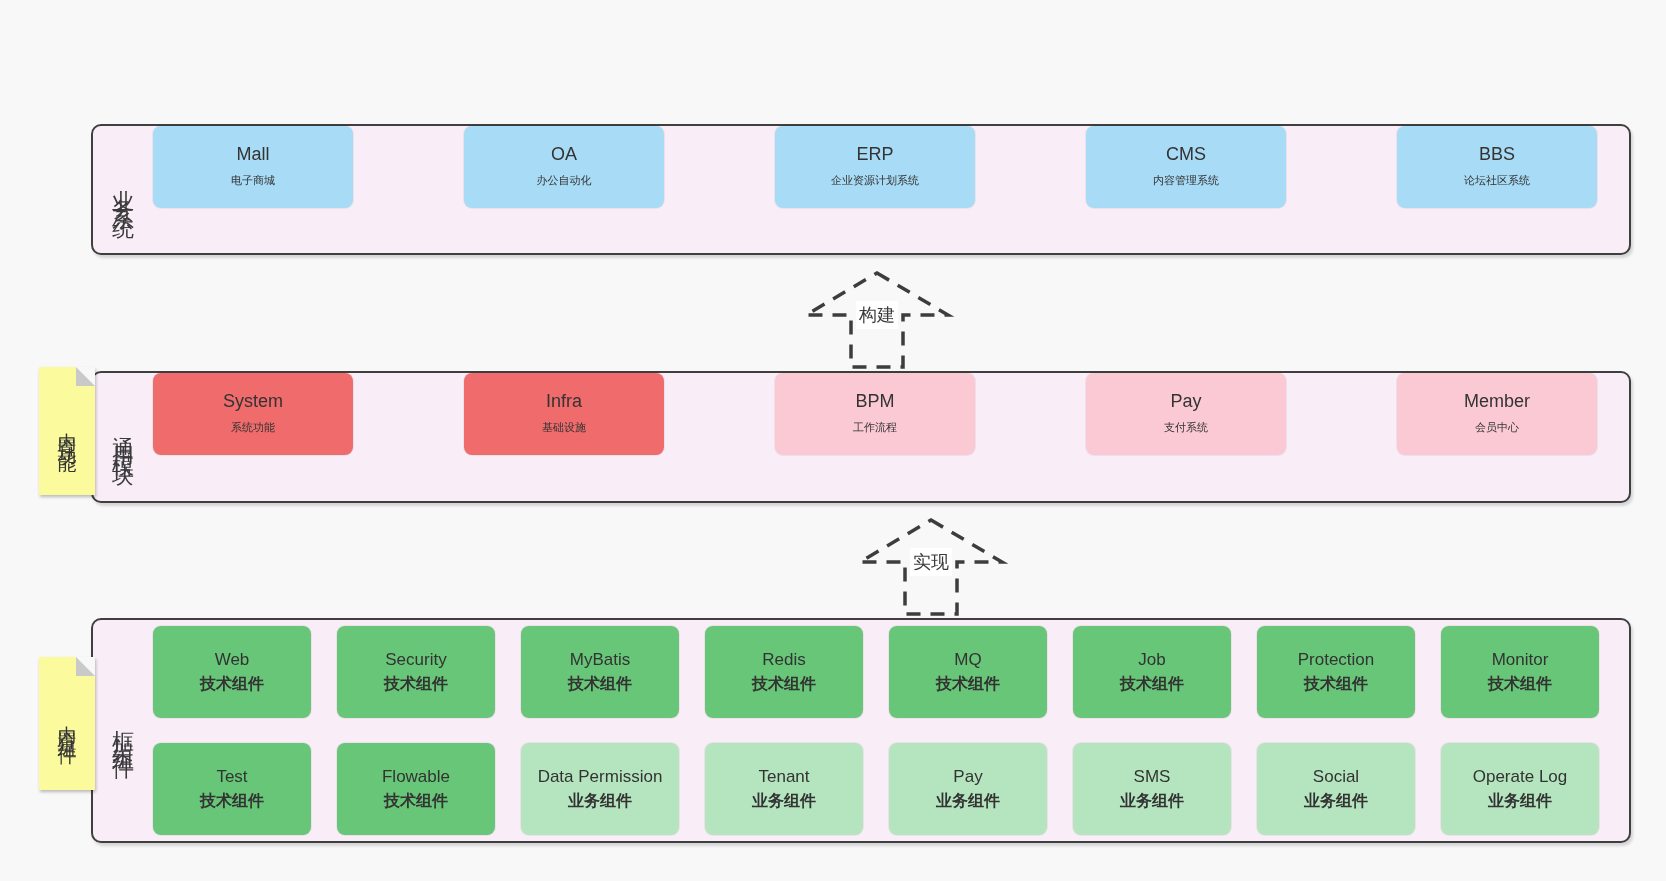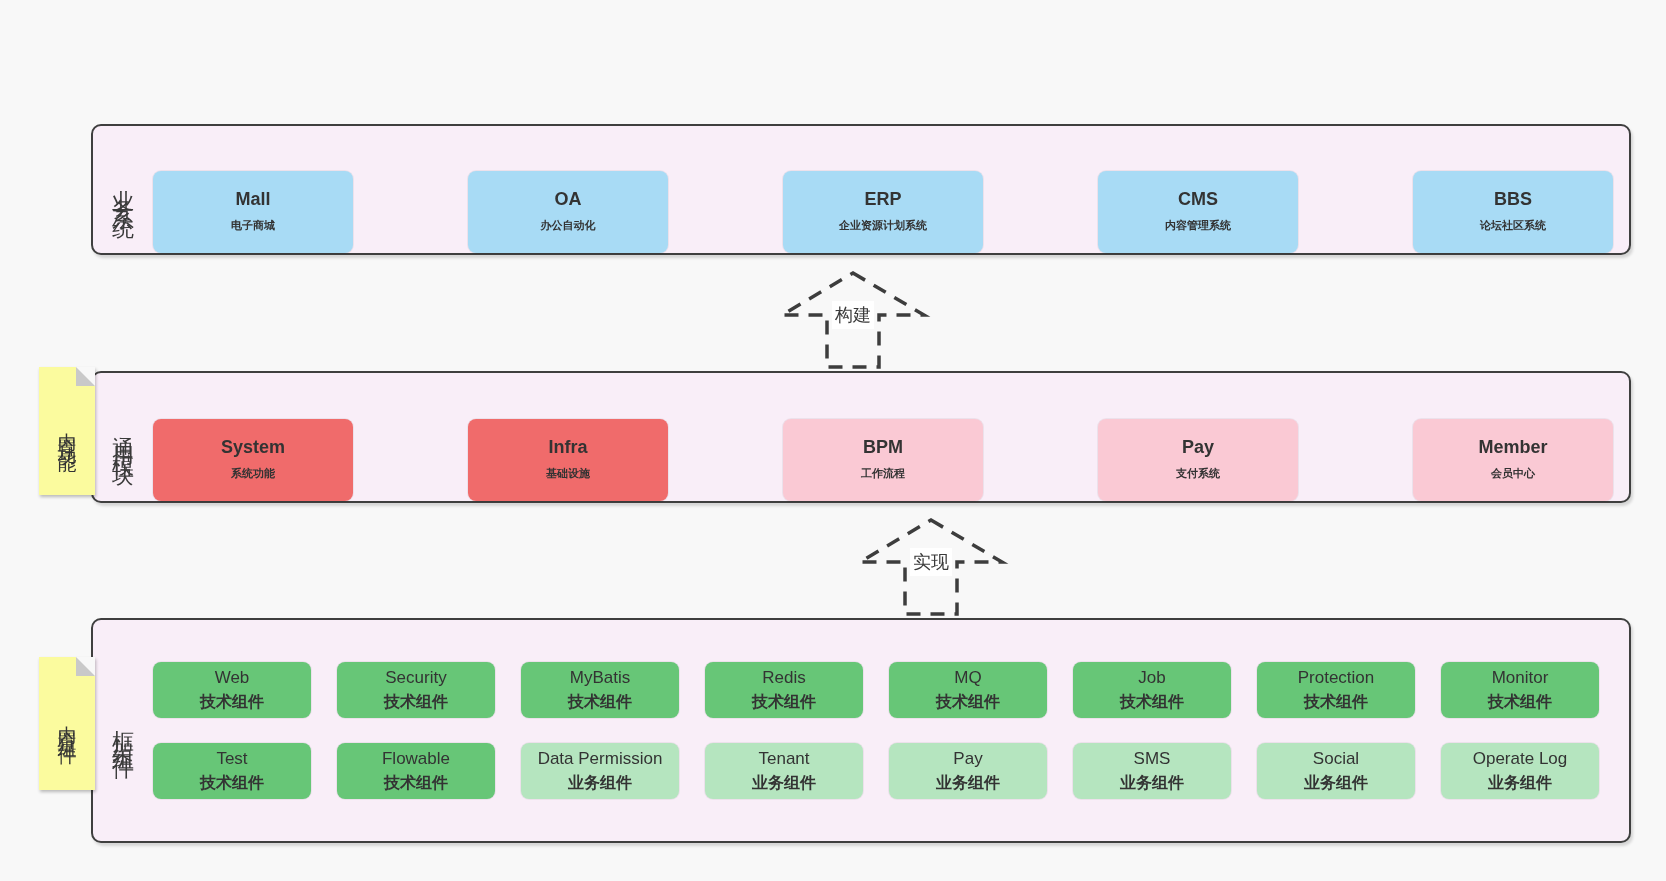--- a/index.html
+++ b/index.html
@@ -17,50 +17,50 @@
          border:2px solid var(--container-border); border-radius:10px;
          box-shadow:2px 3px 3px rgba(0,0,0,0.14); display:flex;}
   .layer-business{top:124px; height:131px;}
   .layer-modules{top:371px; height:132px;}
   .layer-components{top:618px; height:225px;}
 
   .layer-label{flex:0 0 60px; display:flex; align-items:center; justify-content:center;}
   .vtext{writing-mode:vertical-rl; text-orientation:upright; letter-spacing:9px;
          font-size:22px; color:#3a3a3a;}
 
-  .boxes-row{flex:1; display:flex; align-items:flex-end; justify-content:space-between;
-             padding-right:16px;font-weight:bold;}
+  .boxes-row{flex:1; display:flex; align-items:flex-start; justify-content:space-between;
+             padding-right:32px;}
   .rows-col{flex:1; display:flex; flex-direction:column; justify-content:center;
             gap:25px; padding-right:30px;}
   .row8{display:flex; justify-content:space-between;}
 
   .box{border-radius:8px; display:flex; flex-direction:column; align-items:center;
        justify-content:center; text-align:center; color:var(--text-color);
        box-shadow:0 0 0 1px rgba(0,0,0,0.05);}
   .boxes-row .box{width:200px; height:82px;}
-  .row8 .box{width:158px; height:56px; padding:0 10px;}
+  .row8 .box{width:158px; height:92px; padding:0 10px;}
   .box-name{font-size:18px; line-height:26px;}
   .box-desc{font-size:11px; line-height:26px;}
   .row8 .box-name{font-size:17px; line-height:24px;}
   .row8 .box-desc{font-size:16px; line-height:24px;font-weight:bold;}
   .blue{background:var(--box-blue);} .red{background:var(--box-red);}
   .pink{background:var(--box-pink);} .green{background:var(--box-green);}
   .lightgreen{background:var(--box-green-light);}
 
   .sticky{position:absolute; left:39px; width:56px; background:var(--sticky-yellow);
           box-shadow:1px 2px 3px rgba(0,0,0,0.25); z-index:3;
           display:flex; align-items:center; justify-content:center;}
   .sticky-modules{top:367px; height:128px;}
   .sticky-components{top:657px; height:133px;}
   .sticky .vtext{font-size:19px; letter-spacing:7px; color:#333;}
   .fold{position:absolute; top:0; right:0; width:0; height:0;
         border-top:19px solid var(--page-bg); border-left:19px solid var(--fold-gray);}
 
   .arrow{position:absolute; width:150px; height:104px; z-index:1;}
-  .arrow-build{left:778px; top:267px;}
+  .arrow-build{left:802px; top:267px;}
   .arrow-implement{left:856px; top:514px;}
   .arrow svg{position:absolute; left:0; top:0; overflow:visible;}
   .arrow polygon{fill:none; stroke:var(--arrow-color); stroke-width:3.5;
                  stroke-dasharray:14 10;}
   .arrow-label{position:absolute; left:50%; top:34px; transform:translateX(-50%);
                background:#ffffff; font-size:18px; color:#3a3a3a; padding:2px 3px;
                white-space:nowrap;}
 </style>
 </head>
 <body>

